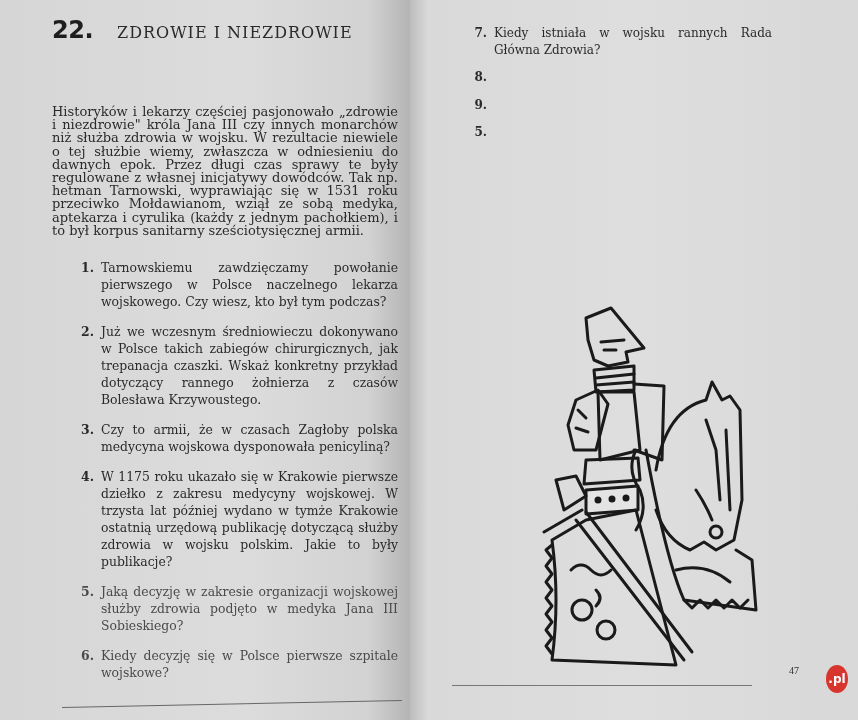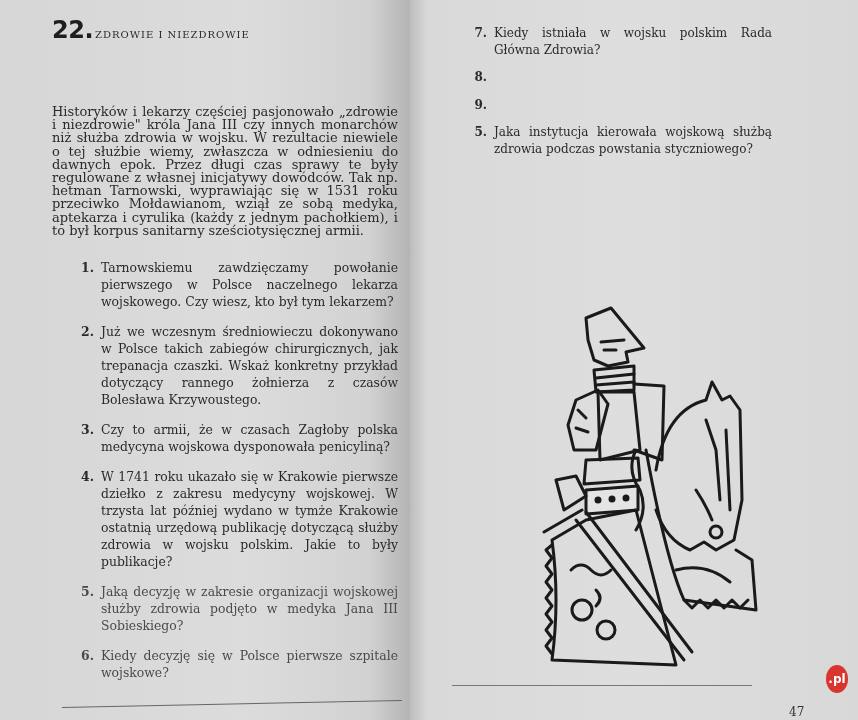--- a/index.html
+++ b/index.html
@@ -12,41 +12,41 @@
   .spread { position:absolute; inset:0; }
   .page-left {
     position:absolute; left:0; top:0; width:410px; height:720px;
     background:linear-gradient(90deg,#d6d6d6 0%,#dcdcdc 60%,#d2d2d2 90%,#b4b4b4 100%);
   }
   .page-right {
     position:absolute; left:410px; top:0; width:448px; height:720px;
     background:linear-gradient(90deg,#bdbdbd 0%,#d9d9d9 4%,#dedede 50%,#d8d8d8 100%);
   }
   .chapter {
-    position:absolute; left:52px; top:16px; display:flex; align-items:baseline; gap:2px;
+    position:absolute; left:52px; top:16px; display:flex; align-items:baseline; gap:24px;
   }
   .chapter-num { font-family:"DejaVu Sans", sans-serif; font-weight:bold; font-size:24px; color:#1e1e1e; letter-spacing:-0.5px; }
-  .chapter-title { font-size:10px; letter-spacing:1px; color:#2a2a2a; }
+  .chapter-title { font-size:16px; letter-spacing:1px; color:#2a2a2a; }
   .intro {
     position:absolute; left:52px; top:92px; width:346px;
     font-size:13px; line-height:13.2px; text-align:justify; color:#2a2a2a;
   }
   .q-list { position:absolute; list-style:none; margin:0; padding:0; }
   .q-left { left:76px; top:259px; width:322px; }
   .q-right { left:462px; top:25px; width:310px; }
   .q-item { display:flex; font-size:12.4px; line-height:17px; margin-bottom:13px; }
   .q-right .q-item { font-size:12px; line-height:16.5px; margin-bottom:11px; }
   .q-num { width:25px; flex:none; font-weight:bold; text-align:right; padding-right:7px; box-sizing:border-box; }
   .q-right .q-num { width:32px; }
   .q-text { flex:1; text-align:justify; }
   .fade .q-text, .fade .q-num { color:#4a4a4a; }
   .rule-left { position:absolute; left:62px; top:707px; width:340px; height:1px; background:#666; transform:rotate(-1.2deg); transform-origin:left; }
   .rule-right { position:absolute; left:452px; top:685px; width:300px; height:1px; background:#777; }
   .illustration { position:absolute; left:516px; top:300px; width:244px; height:380px; }
-  .page-number { position:absolute; left:789px; top:705px; font-size:12px; color:#333; }
+  .page-number { position:absolute; left:789px; top:665px; font-size:10px; color:#333;font-family:Liberation Serif, serif; }
   .watermark {
     position:absolute; left:670px; top:673px; font-family:"DejaVu Sans", sans-serif; font-weight:bold;
     font-size:26px; color:#f4f4f4; letter-spacing:-0.5px;
     text-shadow:0 0 2px #888, 1px 1px 1px #999;
   }
   .wm-badge {
     position:absolute; left:818px; top:665px; width:22px; height:28px; border-radius:50%;
     background:#d9352f; color:#fff; font-family:"DejaVu Sans", sans-serif; font-weight:bold;
     font-size:12px; display:flex; align-items:center; justify-content:center;margin-left:8px;
   }
@@ -60,63 +60,62 @@
     <div class="chapter">
       <span class="chapter-num">22.</span>
       <span class="chapter-title">ZDROWIE I NIEZDROWIE</span>
     </div>
 
     <p class="intro">Historyków i lekarzy częściej pasjonowało „zdrowie i niezdrowie" króla Jana III czy innych monarchów niż służba zdrowia w wojsku. W rezultacie niewiele o tej służbie wiemy, zwłaszcza w odniesieniu do dawnych epok. Przez długi czas sprawy te były regulowane z własnej inicjatywy dowódców. Tak np. hetman Tarnowski, wyprawiając się w 1531 roku przeciwko Mołdawianom, wziął ze sobą medyka, aptekarza i cyrulika (każdy z jednym pachołkiem), i to był korpus sanitarny sześciotysięcznej armii.</p>
 
     <ol class="q-list q-left">
       <li class="q-item">
         <span class="q-num">1.</span>
-        <span class="q-text">Tarnowskiemu zawdzięczamy powołanie pierwszego w Polsce naczelnego lekarza wojskowego. Czy wiesz, kto był tym lekarzem?</span>
+        <span class="q-text">Tarnowskiemu zawdzięczamy powołanie pierwszego w Polsce naczelnego lekarza wojskowego. Czy wiesz, kto był tym podczas?</span>
       </li>
       <li class="q-item">
         <span class="q-num">2.</span>
         <span class="q-text">Już we wczesnym średniowieczu dokonywano w Polsce takich zabiegów chirurgicznych, jak trepanacja czaszki. Wskaż konkretny przykład dotyczący rannego żołnierza z czasów Bolesława Krzywoustego.</span>
       </li>
       <li class="q-item">
         <span class="q-num">3.</span>
         <span class="q-text">Czy to armii, że w czasach Zagłoby polska medycyna wojskowa dysponowała penicyliną?</span>
       </li>
       <li class="q-item">
         <span class="q-num">4.</span>
-        <span class="q-text">W 1741 roku ukazało się w Krakowie pierwsze dziełko z zakresu medycyny wojskowej. W trzysta lat później wydano w tymże Krakowie ostatnią urzędową publikację dotyczącą służby zdrowia w wojsku polskim. Jakie to były publikacje?</span>
+        <span class="q-text">W 1175 roku ukazało się w Krakowie pierwsze dziełko z zakresu medycyny wojskowej. W trzysta lat później wydano w tymże Krakowie ostatnią urzędową publikację dotyczącą służby zdrowia w wojsku polskim. Jakie to były publikacje?</span>
       </li>
       <li class="q-item fade">
         <span class="q-num">5.</span>
         <span class="q-text">Jaką decyzję w zakresie organizacji wojskowej służby zdrowia podjęto w medyka Jana III Sobieskiego?</span>
       </li>
       <li class="q-item fade">
         <span class="q-num">6.</span>
         <span class="q-text">Kiedy decyzję się w Polsce pierwsze szpitale wojskowe?</span>
       </li>
     </ol>
 
     <div class="rule-left"></div>
   </div>
 
   <div class="page-right"></div>
 
   <ol class="q-list q-right">
     <li class="q-item">
       <span class="q-num">7.</span>
-      <span class="q-text">Kiedy istniała w wojsku polskim Rada Główna Zdrowia?</span>
+      <span class="q-text">Kiedy istniała w wojsku rannych Rada Główna Zdrowia?</span>
     </li>
     <li class="q-item">
       <span class="q-num">8.</span>
     </li>
     <li class="q-item">
       <span class="q-num">9.</span>
     </li>
     <li class="q-item">
       <span class="q-num">5.</span>
-      <span class="q-text">Jaka instytucja kierowała wojskową służbą zdrowia podczas powstania styczniowego?</span>
     </li>
   </ol>
 
   <svg class="illustration" viewBox="0 0 244 380" fill="none" stroke="#1a1a1a" stroke-width="3" stroke-linejoin="round" stroke-linecap="round">
 
     <path d="M70 18 L95 8 L128 48 L110 52 L112 62 L92 66 L78 60 L72 40 Z" fill="#ddd"></path>
     <path d="M85 42 L108 40 M88 50 L100 50"></path>
 
     <path d="M78 70 L118 66 L118 90 L80 92 Z"></path>
     <path d="M80 78 L118 74 M80 85 L118 82"></path>

